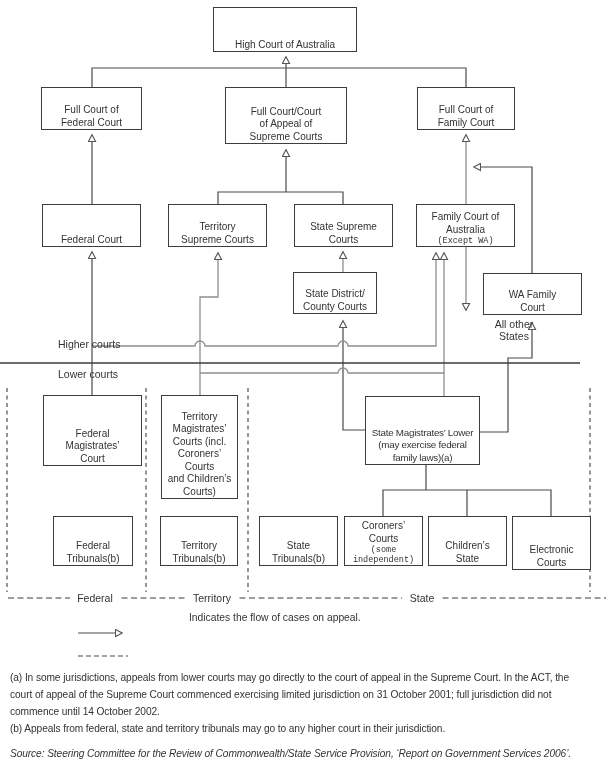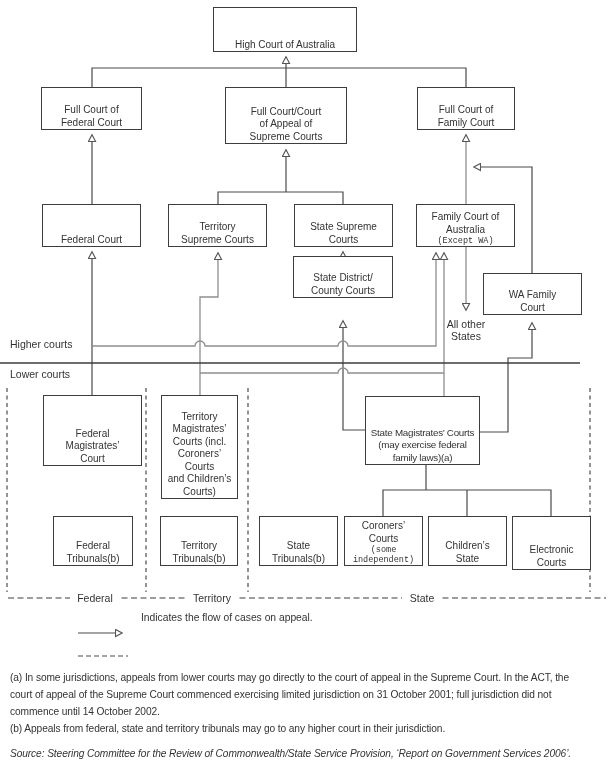--- a/index.html
+++ b/index.html
@@ -9,21 +9,21 @@
   }
   #lines{position:absolute;left:0;top:0;pointer-events:none;}
   .box{
     position:absolute;box-sizing:border-box;border:1.3px solid #3d3d3d;background:#fff;
     display:flex;flex-direction:column;align-items:center;justify-content:flex-end;
     text-align:center;font-size:10px;line-height:12.5px;color:#333;
   }
   .box .txt{white-space:pre-line;}
   .box .sub{font-size:8.5px;line-height:10px;white-space:pre-line;font-family:Liberation Mono, monospace;}
   .fit .txt{font-size:9.8px;letter-spacing:-0.25px;}
-  .lbl{position:absolute;font-size:10.5px;color:#333;white-space:pre-line;}
+  .lbl{position:absolute;font-size:10.5px;color:#333;white-space:pre-line;padding-left:48px;}
   .lbl.center{text-align:center;}
   .region{background:#fff;padding:0 3px;}
   .fn{position:absolute;left:10px;font-size:10.2px;letter-spacing:-0.1px;color:#333;white-space:nowrap;}
   .src{font-style:italic;}
 </style>
 </head>
 <body>
 
 <div id="stage">
 
@@ -103,21 +103,21 @@
   </div>
   <div class="box" style="left:294px;top:204px;width:99px;height:43px">
     <div class="txt">State Supreme
 Courts</div>
   </div>
   <div class="box" style="left:416px;top:204px;width:99px;height:43px">
     <div class="txt">Family Court of
 Australia</div>
     <div class="sub">(Except WA)</div>
   </div>
-  <div class="box" style="left:293px;top:256px;width:100px;height:42px">
+  <div class="box" style="left:293px;top:272px;width:84px;height:42px">
     <div class="txt">State District/
 County Courts</div>
   </div>
   <div class="box" style="left:483px;top:273px;width:99px;height:42px">
     <div class="txt">WA Family
 Court</div>
   </div>
   <div class="box" style="left:43px;top:395px;width:99px;height:71px">
     <div class="txt">Federal
 Magistrates’
@@ -125,21 +125,21 @@
   </div>
   <div class="box" style="left:161px;top:395px;width:77px;height:104px">
     <div class="txt">Territory
 Magistrates’
 Courts (incl.
 Coroners’ Courts
 and Children’s
 Courts)</div>
   </div>
   <div class="box fit" style="left:365px;top:396px;width:115px;height:69px">
-    <div class="txt">State Magistrates’ Courts
+    <div class="txt">State Magistrates’ Lower
 (may exercise federal
 family laws)(a)</div>
   </div>
   <div class="box" style="left:53px;top:516px;width:80px;height:50px">
     <div class="txt">Federal
 Tribunals(b)</div>
   </div>
   <div class="box" style="left:160px;top:516px;width:78px;height:50px">
     <div class="txt">Territory
 Tribunals(b)</div>

